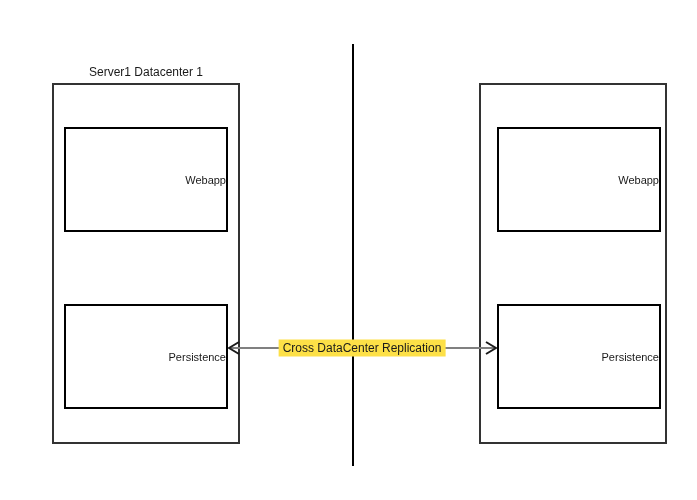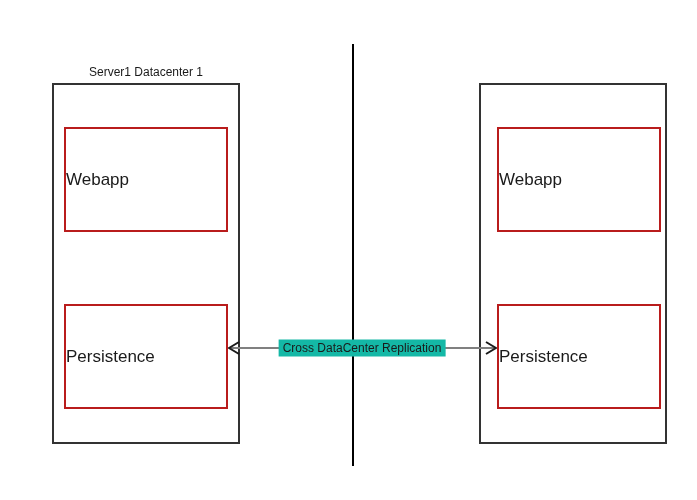--- a/index.html
+++ b/index.html
@@ -35,28 +35,28 @@
     text-align: center;
     font-size: 12px;
     line-height: 16px;
     white-space: nowrap;
   }
   .server-title.left  { left: 52px; }
   .server-title.right { left: 479px; }
   .component-box {
     position: absolute;
     box-sizing: border-box;
-    border: 2px solid #b91c1c;
+    border: 2px solid #000000;
     background: #ffffff;
     width: 164px;
     height: 105px;
     display: flex;
     align-items: center;
-    justify-content: flex-start;
-    font-size: 17px;
+    justify-content: flex-end;
+    font-size: 11px;
   }
   .component-box.webapp      { top: 127px; }
   .component-box.persistence { top: 304px; }
   .component-box.left  { left: 64px; }
   .component-box.right { left: 497px; }
   .divider-line {
     position: absolute;
     left: 352px;
     top: 44px;
     width: 2px;
@@ -80,21 +80,21 @@
     height: 14px;
     z-index: 3;
   }
   .arrowhead.left  { left: 228px; }
   .arrowhead.right { left: 485px; }
   .arrow-label {
     position: absolute;
     left: 362px;
     top: 348px;
     transform: translate(-50%, -50%);
-    background: #14b8a6;
+    background: #fde047;
     padding: 1px 4px;
     font-size: 12px;
     line-height: 15px;
     white-space: nowrap;
     z-index: 4;
   }
 </style>
 </head>
 <body>
 

